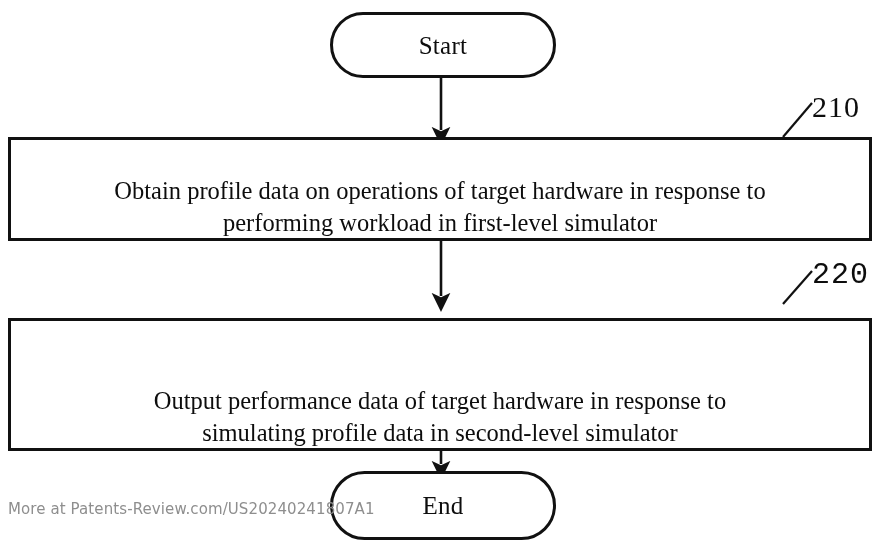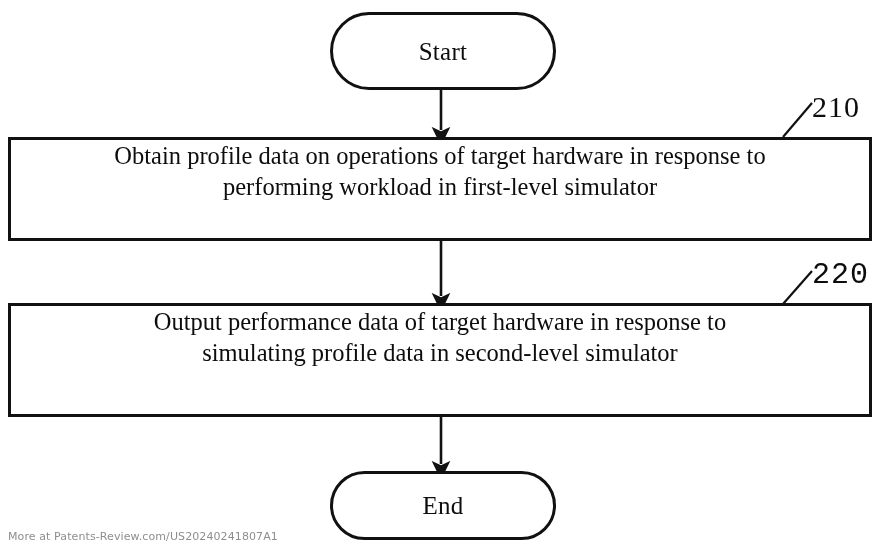--- a/index.html
+++ b/index.html
@@ -40,80 +40,80 @@
     font-size: 25px;
     line-height: 1;
     letter-spacing: 0.3px;
     color: #0d0d0d;
   }
 
   #node-start {
     left: 330px;
     top: 12px;
     width: 226px;
-    height: 78px;
+    height: 66px;
   }
   #node-end {
     left: 330px;
     top: 471px;
     width: 226px;
     height: 69px;
     justify-content: center;
   }
 
   
   .process-box {
     position: absolute;
     box-sizing: border-box;
     border: 3px solid #111111;
     background: #ffffff;
     display: flex;
-    align-items: flex-start;
+    align-items: flex-end;
     justify-content: center;
     text-align: center;
   }
   .process-box .box-text {
     font-size: 24.5px;
     line-height: 1.28;
     padding: 0 26px;
     color: #0d0d0d;
     white-space: pre-line;
   }
 
   #node-step-210 {
     left: 8px;
     top: 137px;
     width: 864px;
     height: 104px;
   }
   #node-step-220 {
     left: 8px;
-    top: 303px;
+    top: 318px;
     width: 864px;
-    height: 114px;
+    height: 133px;
   }
 
   
   .ref-numeral {
     position: absolute;
     font-size: 30px;
     line-height: 1;
     color: #0d0d0d;
     letter-spacing: 1px;
   }
   #ref-210 { left: 812px; top: 92px; }
   #ref-220 { left: 812px; top: 260px; font-family: Liberation Mono, monospace; }
 
   
   #footer-watermark {
     position: absolute;
     left: 8px;
-    top: 530px;
+    top: 500px;
     font-family: "DejaVu Sans", "Liberation Sans", sans-serif;
-    font-size: 11px;
+    font-size: 15px;
     color: #8e8e8e;
     letter-spacing: 0.1px;
     white-space: nowrap;
   }
 </style>
 </head>
 <body>
 
 <div id="flowchart-canvas">
 

